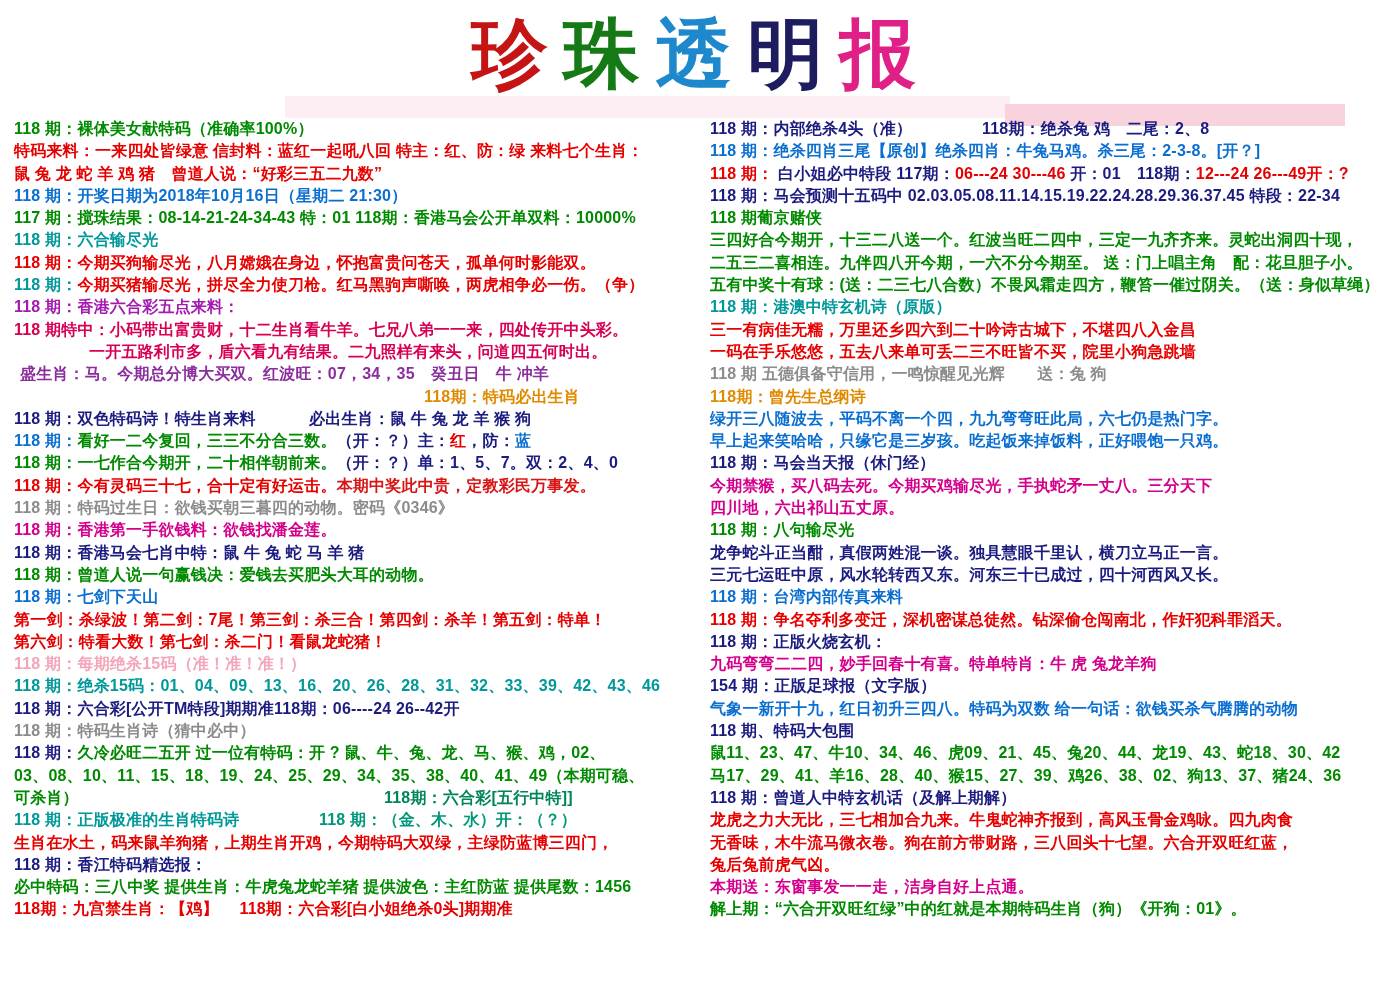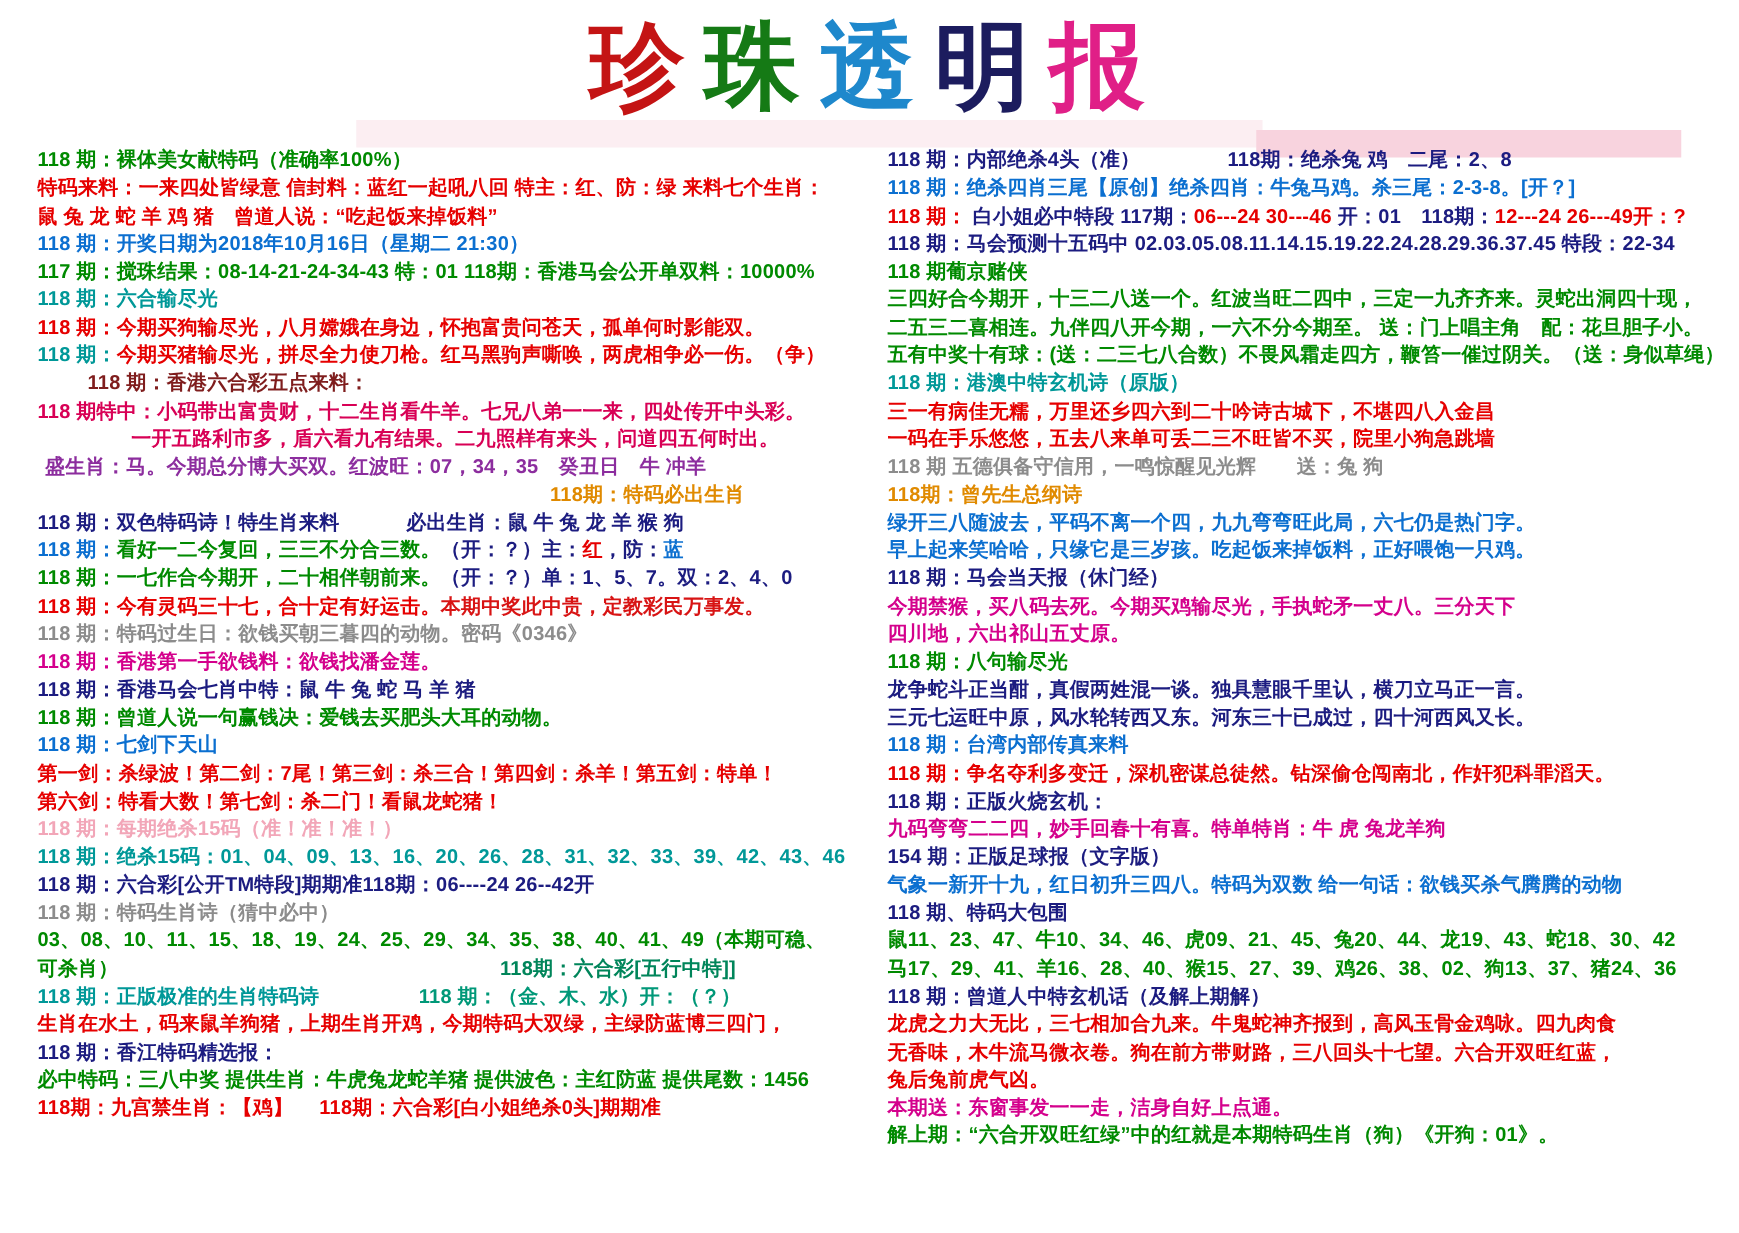--- a/index.html
+++ b/index.html
@@ -4,66 +4,67 @@
 <style>
   html,body{margin:0;padding:0;background:#ffffff;}
   body{width:1391px;height:986px;position:relative;overflow:hidden;
        font-family:"Liberation Sans","DejaVu Sans",sans-serif;}
   .decor-bar{position:absolute;z-index:0;}
   #title{position:absolute;top:6px;left:0;width:100%;text-align:center;z-index:2;
          font-family:"Liberation Serif","DejaVu Serif",serif;font-weight:bold;
          font-size:76px;letter-spacing:4px;line-height:96px;white-space:nowrap;}
   #title .tchar{display:inline-block;margin:0 6px;}
   .col{position:absolute;top:118px;z-index:1;}
-  #col-left{left:30px;width:660px;}
+  #col-left{left:14px;width:660px;}
   #col-right{left:710px;width:672px;}
   .line{height:22.3px;line-height:22.3px;font-size:16px;font-weight:bold;
         white-space:nowrap;position:relative;}
   .line span{letter-spacing:0.2px;}
   .rgroup{position:absolute;top:0;}
 </style>
 </head>
 <body>
 
 <div id="decor">
     <div class="decor-bar" style="left: 285px; top: 96px; width: 725px; height: 22px; background: rgb(252, 238, 242);"></div>
     <div class="decor-bar" style="left: 1005px; top: 104px; width: 340px; height: 22px; background: rgb(248, 211, 222);"></div>
   </div>
 
 <div id="title"><span class="tchar" style="color: rgb(196, 20, 20);">珍</span><span class="tchar" style="color: rgb(21, 122, 21);">珠</span><span class="tchar" style="color: rgb(30, 136, 204);">透</span><span class="tchar" style="color: rgb(28, 28, 94);">明</span><span class="tchar" style="color: rgb(224, 31, 135);">报</span></div>
 
 <div id="col-left" class="col">
     <div class="line"><span style="color: rgb(0, 138, 0);">118 期：裸体美女献特码（准确率100%）</span></div>
     <div class="line"><span style="color: rgb(230, 0, 0);">特码来料：一来四处皆绿意 信封料：蓝红一起吼八回 特主：红、防：绿 来料七个生肖：</span></div>
-    <div class="line"><span style="color: rgb(230, 0, 0);">鼠 兔 龙 蛇 羊 鸡 猪　曾道人说：“吃起饭来掉饭料”</span></div>
+    <div class="line"><span style="color: rgb(230, 0, 0);">鼠 兔 龙 蛇 羊 鸡 猪　曾道人说：“好彩三五二九数”</span></div>
     <div class="line"><span style="color: rgb(11, 111, 208);">118 期：开奖日期为2018年10月16日（星期二 21:30）</span></div>
     <div class="line"><span style="color: rgb(0, 138, 0);">117 期：搅珠结果：08-14-21-24-34-43 特：01 118期：香港马会公开单双料：10000%</span></div>
     <div class="line"><span style="color: rgb(0, 152, 152);">118 期：六合输尽光</span></div>
     <div class="line"><span style="color: rgb(230, 0, 0);">118 期：</span><span style="color: rgb(230, 0, 0);">今期买狗输尽光，八月嫦娥在身边，怀抱富贵问苍天，孤单何时影能双。</span></div>
     <div class="line"><span style="color: rgb(0, 152, 152);">118 期：</span><span style="color: rgb(230, 0, 0);">今期买猪输尽光，拼尽全力使刀枪。红马黑驹声嘶唤，两虎相争必一伤。（争）</span></div>
-    <div class="line"><span style="color: #7f1d1d; margin-left: 40px;">118 期：香港六合彩五点来料：</span></div>
+    <div class="line"><span style="color: #a21caf;">118 期：香港六合彩五点来料：</span></div>
     <div class="line"><span style="color: rgb(216, 0, 85);">118 期特中：小码带出富贵财，十二生肖看牛羊。七兄八弟一一来，四处传开中头彩。</span></div>
     <div class="line" style="padding-left: 75px;"><span style="color: rgb(216, 0, 85);">一开五路利市多，盾六看九有结果。二九照样有来头，问道四五何时出。</span></div>
     <div class="line" style="padding-left: 6px;"><span style="color: rgb(140, 45, 158);">盛生肖：马。今期总分博大买双。红波旺：07，34，35　癸丑日　牛 冲羊</span></div>
     <div class="line" style="padding-left: 410px;"><span style="color: rgb(224, 138, 0);">118期：特码必出生肖</span></div>
     <div class="line"><span style="color: rgb(28, 28, 128);">118 期：双色特码诗！特生肖来料</span><span class="rgroup" style="left: 295px;"><span style="color: rgb(28, 28, 128);">必出生肖：鼠 牛 兔 龙 羊 猴 狗</span></span></div>
     <div class="line"><span style="color: rgb(11, 111, 208);">118 期：</span><span style="color: rgb(0, 138, 0);">看好一二今复回，三三不分合三数。</span><span style="color: rgb(28, 28, 128);">（开：？）主：</span><span style="color: rgb(230, 0, 0);">红</span><span style="color: rgb(28, 28, 128);">，</span><span style="color: rgb(28, 28, 128);">防：</span><span style="color: rgb(11, 111, 208);">蓝</span></div>
     <div class="line"><span style="color: rgb(0, 138, 0);">118 期：一七作合今期开，二十相伴朝前来。</span><span style="color: rgb(28, 28, 128);">（开：？）单：1、5、7。双：2、4、0</span></div>
     <div class="line"><span style="color: rgb(230, 0, 0);">118 期：今有灵码三十七，合十定有好运击。</span><span style="color: rgb(216, 20, 20);">本期中奖此中贵，定教彩民万事发。</span></div>
     <div class="line"><span style="color: rgb(140, 140, 140);">118 期：特码过生日：欲钱买朝三暮四的动物。密码《0346》</span></div>
     <div class="line"><span style="color: rgb(212, 0, 140);">118 期：香港第一手欲钱料：欲钱找潘金莲。</span></div>
     <div class="line"><span style="color: rgb(28, 28, 128);">118 期：香港马会七肖中特：鼠 牛 兔 蛇 马 羊 猪</span></div>
     <div class="line"><span style="color: rgb(0, 138, 0); margin-top: 15px;">118 期：曾道人说一句赢钱决：爱钱去买肥头大耳的动物。</span></div>
     <div class="line"><span style="color: rgb(11, 111, 208);">118 期：七剑下天山</span></div>
     <div class="line"><span style="color: rgb(230, 0, 0);">第一剑：杀绿波！第二剑：7尾！第三剑：杀三合！第四剑：杀羊！第五剑：特单！</span></div>
     <div class="line"><span style="color: rgb(230, 0, 0);">第六剑：特看大数！第七剑：杀二门！看鼠龙蛇猪！</span></div>
     <div class="line"><span style="color: rgb(242, 166, 184);">118 期：每期绝杀15码（准！准！准！）</span></div>
     <div class="line"><span style="color: rgb(0, 152, 152);">118 期：绝杀15码：01、04、09、13、16、20、26、28、31、32、33、39、42、43、46</span></div>
     <div class="line"><span style="color: rgb(28, 28, 128);">118 期：六合彩[公开TM特段]期期准118期：06----24 26--42开</span></div>
     <div class="line"><span style="color: rgb(140, 140, 140);">118 期：特码生肖诗（猜中必中）</span></div>
+    <div class="line"><span style="color: rgb(28, 28, 128);">118 期：</span><span style="color: rgb(0, 138, 0);">久冷必旺二五开 过一位有特码：开 ? 鼠、牛、兔、龙、马、猴、鸡，02、</span></div>
     <div class="line"><span style="color: rgb(0, 138, 0);">03、08、10、11、15、18、19、24、25、29、34、35、38、40、41、49（本期可稳、</span></div>
     <div class="line"><span style="color: rgb(0, 138, 0);">可杀肖）</span><span class="rgroup" style="left: 370px;"><span style="color: rgb(0, 133, 90);">118期：六合彩[五行中特]]</span></span></div>
     <div class="line"><span style="color: rgb(0, 152, 152);">118 期：正版极准的生肖特码诗</span><span class="rgroup" style="left: 305px;"><span style="color: rgb(0, 152, 120);">118 期：（金、木、水）开：（？）</span></span></div>
     <div class="line"><span style="color: rgb(230, 0, 0);">生肖在水土，码来鼠羊狗猪，上期生肖开鸡，今期特码大双绿，主绿防蓝博三四门，</span></div>
     <div class="line"><span style="color: rgb(28, 28, 128);">118 期：香江特码精选报：</span></div>
     <div class="line"><span style="color: rgb(0, 138, 0);">必中特码：三八中奖 提供生肖：牛虎兔龙蛇羊猪 提供波色：主红防蓝 提供尾数：1456</span></div>
     <div class="line"><span style="color: rgb(230, 0, 0);">118期：九宫禁生肖：【鸡】　 118期：六合彩[白小姐绝杀0头]期期准</span></div>
   </div>
 <div id="col-right" class="col">
     <div class="line"><span style="color: rgb(28, 28, 128);">118 期：内部绝杀4头（准）</span><span class="rgroup" style="left: 272px;"><span style="color: rgb(28, 28, 128);">118期：绝杀兔 鸡　二尾：2、8</span></span></div>

